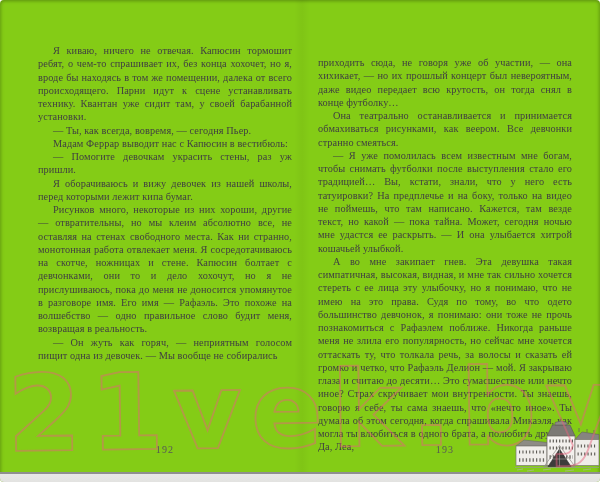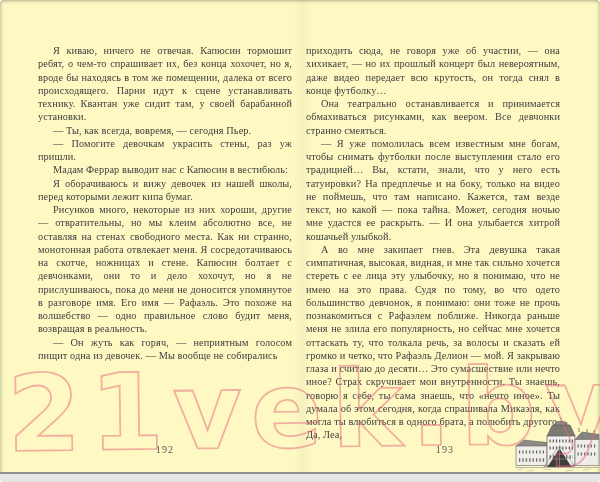--- a/index.html
+++ b/index.html
@@ -1,34 +1,34 @@
 <!DOCTYPE html>
 <html lang="ru" style="--wm-color: #e7617c;"><head>
 <meta charset="utf-8">
 <style>
   html,body{margin:0;padding:0;background:#ffffff;}
   body{width:600px;height:482px;overflow:hidden;}
   .scan{
-    position:relative;width:600px;height:482px;background:#fef9c3;
+    position:relative;width:600px;height:482px;background:#84cc16;
     border-radius:4px;overflow:hidden;
     box-shadow:inset 0 2px 3px rgba(0,0,0,.14),
                inset 2px 0 3px rgba(0,0,0,.11),
                inset -2px 0 3px rgba(0,0,0,.11);
     font-family:"Liberation Serif", serif;
   }
   .page-text{
     position:absolute;top:44px;width:254px;
     font-size:10.3px;line-height:13.25px;color:#414141;
     text-align:justify;letter-spacing:.08px;
     hyphens:auto;-webkit-hyphens:auto;
   }
   .page-text p{margin:0;text-indent:15px;}
   .page-text p.noindent{text-indent:0;}
   .left-page{left:38px;}
-  .right-page{left:306px;}
+  .right-page{left:318px;margin-top:12px;}
   .pagenum{
     position:absolute;top:444px;width:254px;text-align:center;
     font-size:10px;color:#575757;letter-spacing:1.2px;
   }
   .pn-left{left:38px;}
   .pn-right{left:318px;}
   .gutter-shadow{
     position:absolute;left:294px;top:0;width:16px;height:472px;
     background:linear-gradient(90deg,rgba(0,0,0,0) 0%,rgba(0,0,0,.035) 50%,rgba(0,0,0,0) 100%);
   }
@@ -51,22 +51,22 @@
 </head>
 <body>
 
 <div class="scan">
 
   <div class="gutter-shadow"></div>
 
   <div class="page-text left-page">
       <p>Я киваю, ничего не отвечая. Капюсин тормошит ребят, о чем-то спрашивает их, без конца хохочет, но я, вроде бы находясь в том же помещении, далека от всего происходящего. Парни идут к сцене устанавливать технику. Квантан уже сидит там, у своей барабанной установки.</p>
       <p>— Ты, как всегда, вовремя, — сегодня Пьер.</p>
+      <p>Мадам Феррар выводит нас с Капюсин в вестибюль:</p>
       <p>— Помогите девочкам украсить стены, раз уж пришли.</p>
-      <p>Мадам Феррар выводит нас с Капюсин в вестибюль:</p>
       <p>Я оборачиваюсь и вижу девочек из нашей школы, перед которыми лежит кипа бумаг.</p>
       <p>Рисунков много, некоторые из них хороши, другие — отвратительны, но мы клеим абсолютно все, не оставляя на стенах свободного места. Как ни странно, монотонная работа отвлекает меня. Я сосредотачиваюсь на скотче, ножницах и стене. Капюсин болтает с девчонками, они то и дело хохочут, но я не прислушиваюсь, пока до меня не доносится упомянутое в разговоре имя. Его имя — Рафаэль. Это похоже на волшебство — одно правильное слово будит меня, возвращая в реальность.</p>
       <p>— Он жуть как горяч, — неприятным голосом пищит одна из девочек. — Мы вообще не собирались</p>
     </div>
 
   <div class="page-text right-page">
       <p class="noindent">приходить сюда, не говоря уже об участии, — она хихикает, — но их прошлый концерт был невероятным, даже видео передает всю крутость, он тогда снял в конце футболку…</p>
       <p>Она театрально останавливается и принимается обмахиваться рисунками, как веером. Все девчонки странно смеяться.</p>
       <p>— Я уже помолилась всем известным мне богам, чтобы снимать футболки после выступления стало его традицией… Вы, кстати, знали, что у него есть татуировки? На предплечье и на боку, только на видео не поймешь, что там написано. Кажется, там везде текст, но какой — пока тайна. Может, сегодня ночью мне удастся ее раскрыть. — И она улыбается хитрой кошачьей улыбкой.</p>
       <p>А во мне закипает гнев. Эта девушка такая симпатичная, высокая, видная, и мне так сильно хочется стереть с ее лица эту улыбочку, но я понимаю, что не имею на это права. Судя по тому, во что одето большинство девчонок, я понимаю: они тоже не прочь познакомиться с Рафаэлем поближе. Никогда раньше меня не злила его популярность, но сейчас мне хочется оттаскать ту, что толкала речь, за волосы и сказать ей громко и четко, что Рафаэль Делион — мой. Я закрываю глаза и считаю до десяти… Это сумасшествие или нечто иное? Страх скручивает мои внутренности. Ты знаешь, говорю я себе, ты сама знаешь, что «нечто иное». Ты думала об этом сегодня, когда спрашивала Микаэля, как могла ты влюбиться в одного брата, а полюбить другого. Да, Леа,</p>

